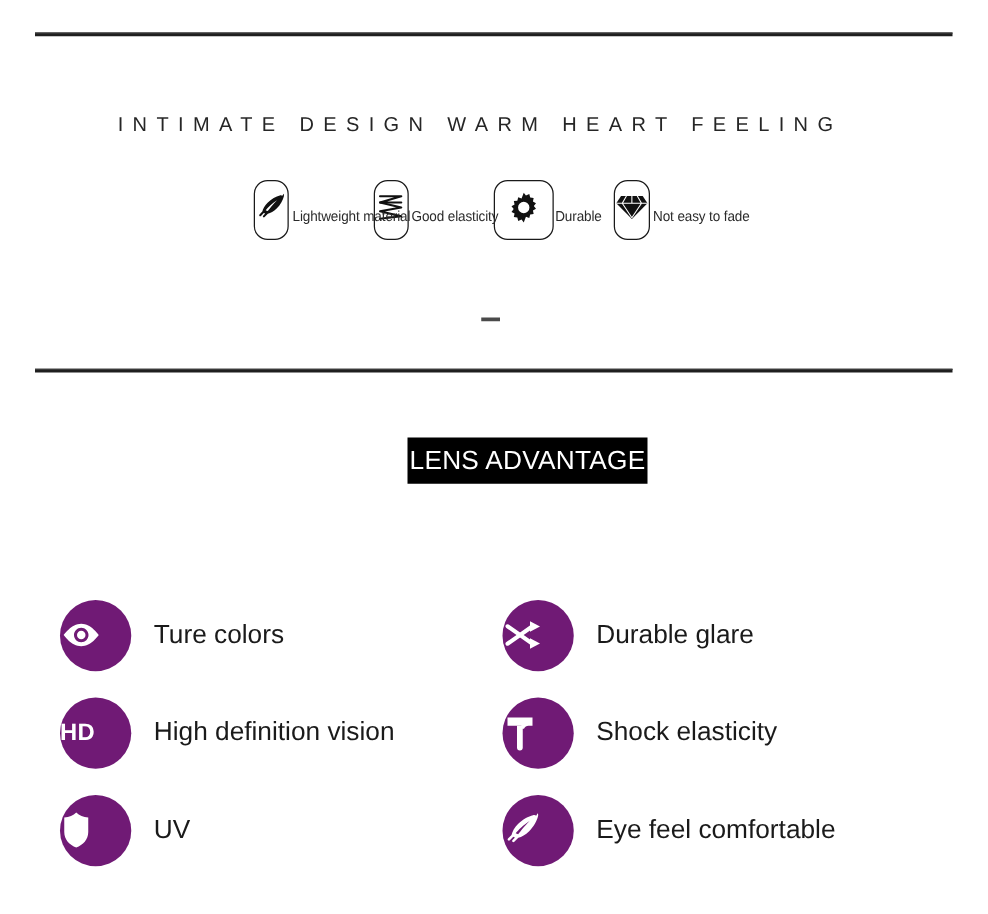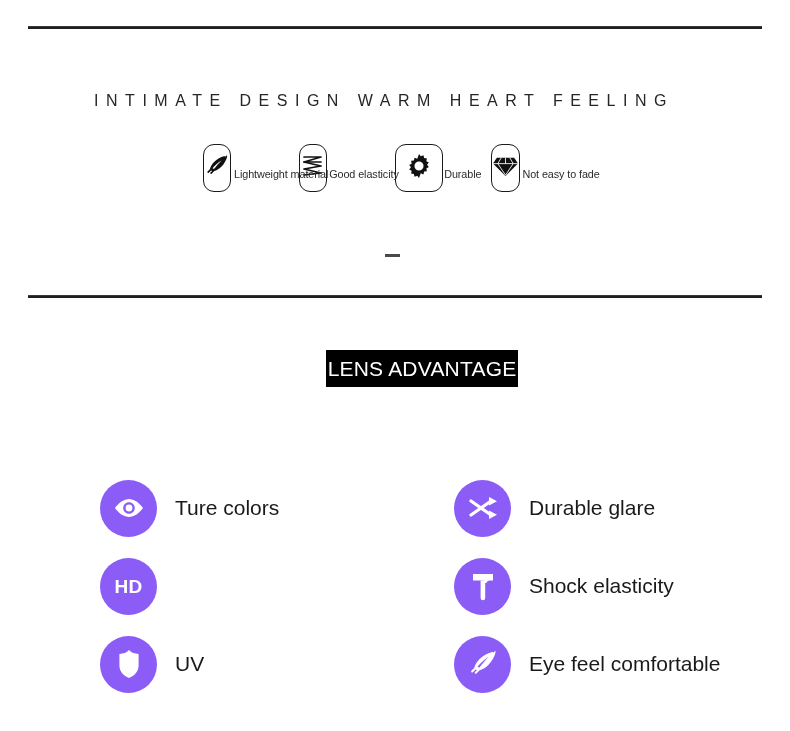--- a/index.html
+++ b/index.html
@@ -113,35 +113,35 @@
   
   .adv-grid {
     position: absolute;
     top: 470px;
     left: 0;
     width: 790px;
     display: grid;
     grid-template-columns: 354px 354px;
     grid-template-rows: 76px 80px 76px;
     column-gap: 0px;
-    padding-left: 100px;
+    padding-left: 48px;
     box-sizing: border-box;
   }
   .adv-item {
     display: flex;
     align-items: center;
   }
   .adv-badge {
     width: 57px;
     height: 57px;
     border-radius: 50%;
-    background: #8b5cf6;
-    display: flex;
-    align-items: center;
-    justify-content: center;
+    background: #701a75;
+    display: flex;
+    align-items: center;
+    justify-content: flex-start;
     flex: 0 0 auto;
   }
   .adv-badge svg { display: block; }
   .adv-badge .hd-text {
     color: #ffffff;
     font-size: 19px;
     font-weight: 700;
     letter-spacing: 0.3px;
     line-height: 1;
   }
@@ -244,20 +244,21 @@
         <path d="M22 15.6l8 4.2-8 4.2z" fill="#fff"></path>
       </svg>
     </div>
     <div class="adv-label">Durable glare</div>
   </div>
 
   <div class="adv-item">
     <div class="adv-badge">
       <span class="hd-text">HD</span>
     </div>
+    <div class="adv-label">High definition vision</div>
   </div>
 
   <div class="adv-item">
     <div class="adv-badge">
       <svg width="28" height="30" viewBox="0 0 28 30" aria-hidden="true">
         <path d="M4 3h20v6.5h-3.2c-1.6 0-2.9 1-3.6 2.4h-2.1V9.5H4V3z" fill="#fff"></path>
         <path d="M11.6 9.5h4.6V27a2.3 2.3 0 01-4.6 0V9.5z" fill="#fff"></path>
       </svg>
     </div>
     <div class="adv-label">Shock elasticity</div>

